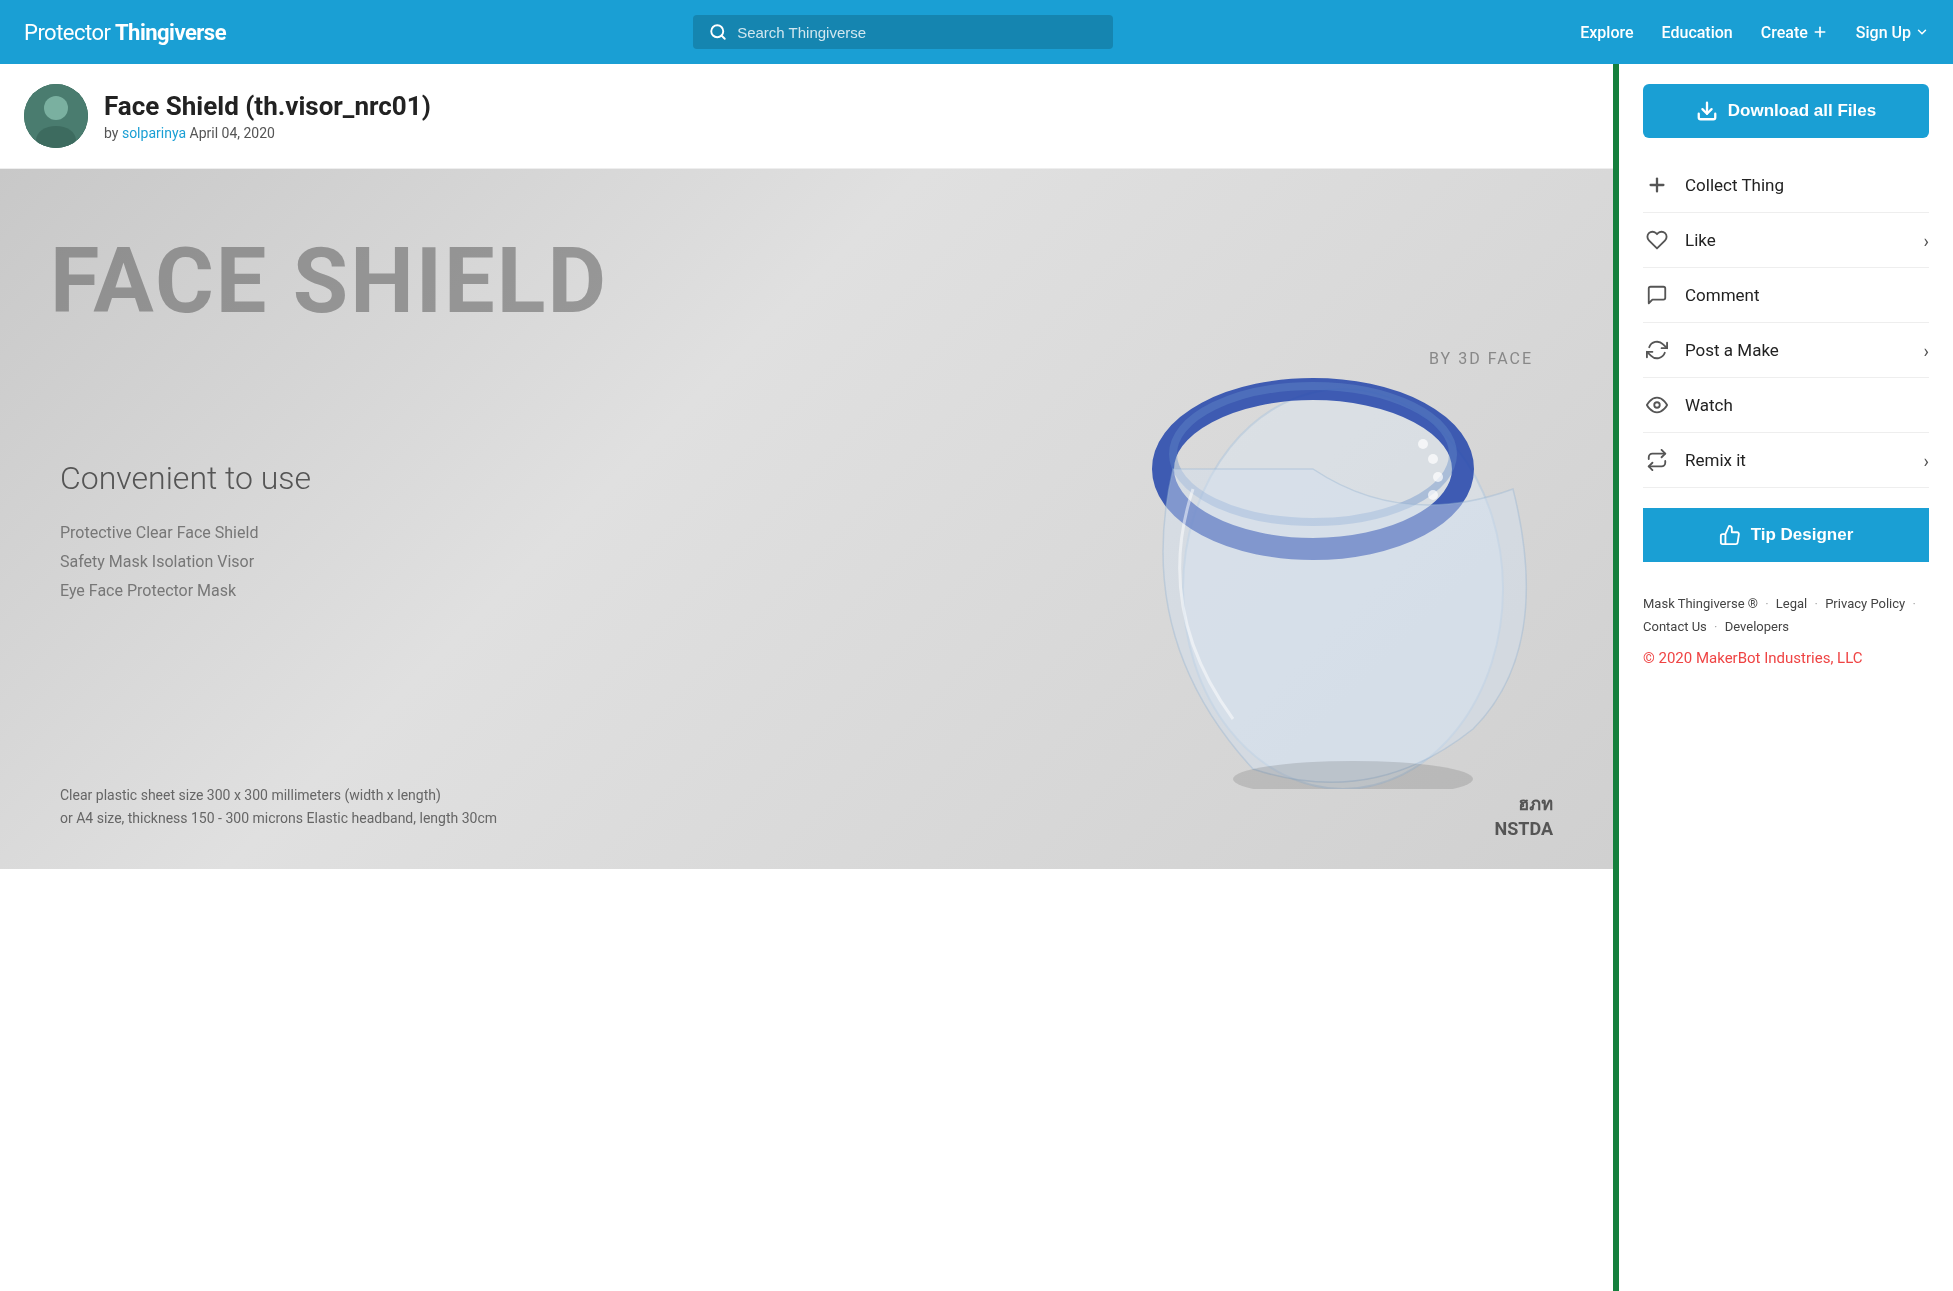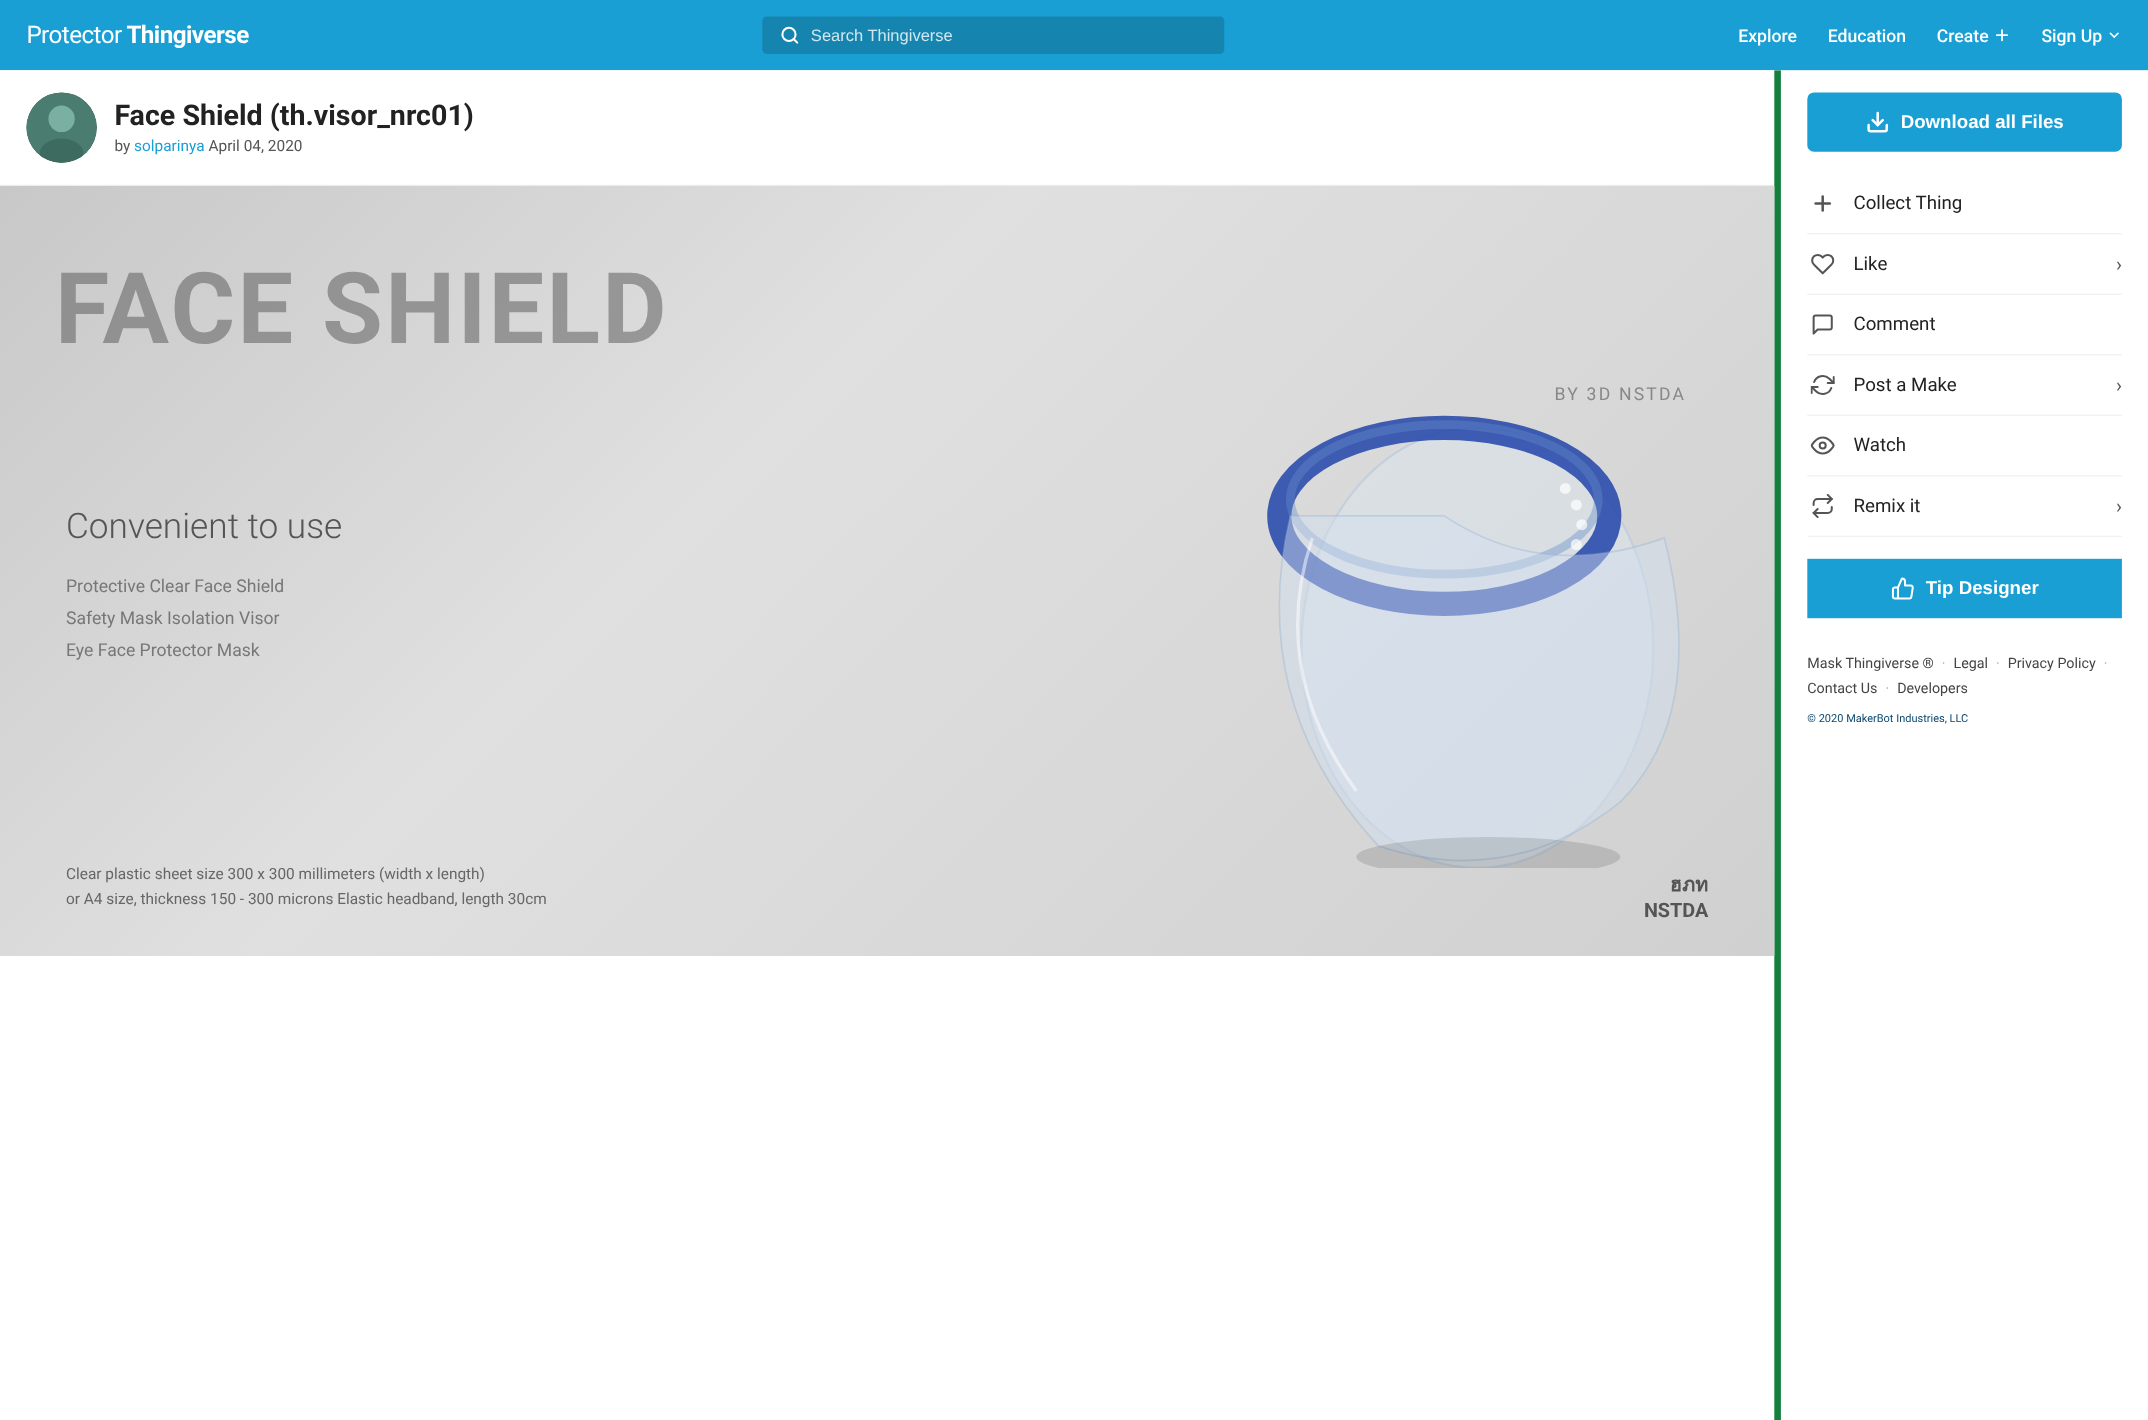--- a/index.html
+++ b/index.html
@@ -285,22 +285,22 @@
       color: #555;
       line-height: 1.8;
     }
     .footer-links a {
       color: #444;
       text-decoration: none;
     }
     .footer-links .dot { margin: 0 4px; color: #aaa; }
     .copyright {
       margin-top: 6px;
-      font-size: 10px;
-      color: #0c4a6e;
+      font-size: 15px;
+      color: #ef4444;
     }
   </style>
 </head>
 <body>
 
 <header class="header">
   <div class="header-logo">
     <span class="logo-text">
       <span class="logo-maker">Protector</span><span class="logo-thingiverse"> Thingiverse</span>
     </span>
@@ -354,21 +354,21 @@
           <span>by</span>
           <a>solparinya</a>
           <span>April 04, 2020</span>
         </div>
       </div>
     </div>
 
     <div class="thing-image-container">
       <div class="face-shield-mockup">
         <div class="face-shield-title">FACE SHIELD</div>
-        <div class="by-3d-print">BY 3D NSTDA</div>
+        <div class="by-3d-print">BY 3D FACE</div>
         <div class="convenient-text">Convenient to use</div>
         <div class="bullet-list">
           <div>Protective Clear Face Shield</div>
           <div>Safety Mask Isolation Visor</div>
           <div>Eye Face Protector Mask</div>
         </div>
         <div class="bottom-specs">
           <div>Clear plastic sheet size 300 x 300 millimeters (width x length)</div>
           <div>or A4 size, thickness 150 - 300 microns Elastic headband, length 30cm</div>
         </div>

